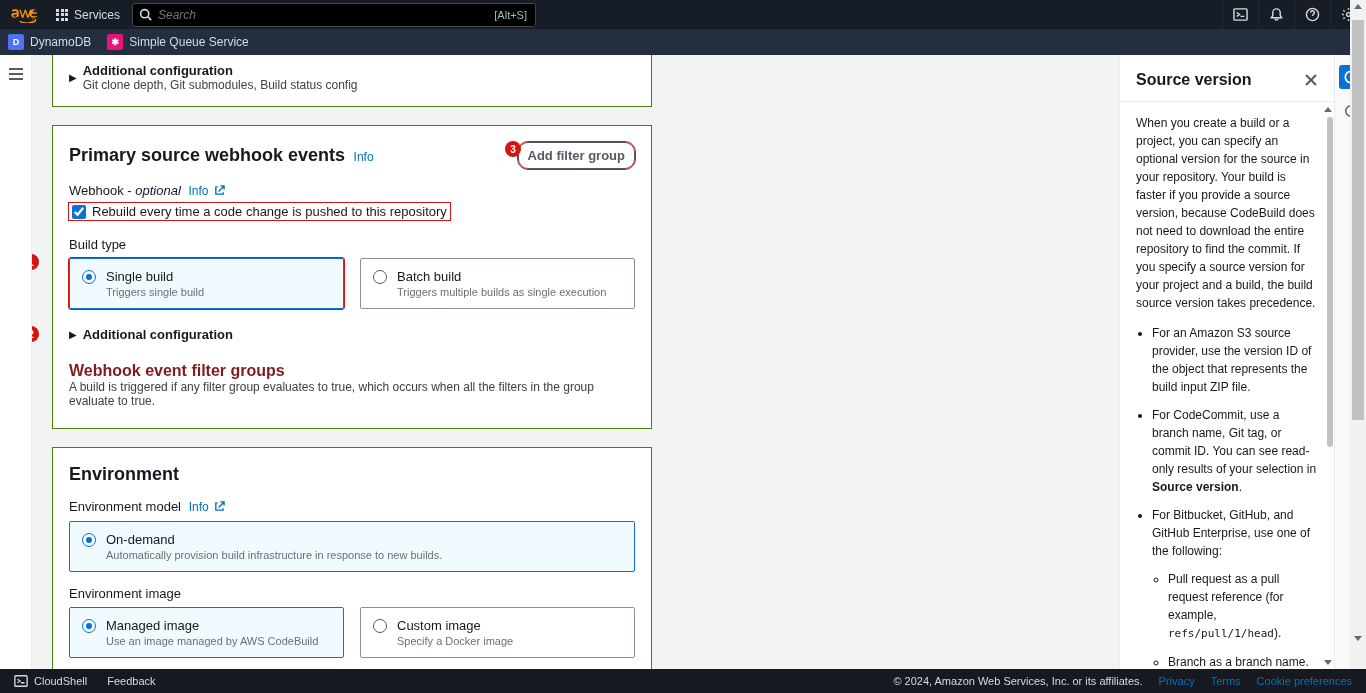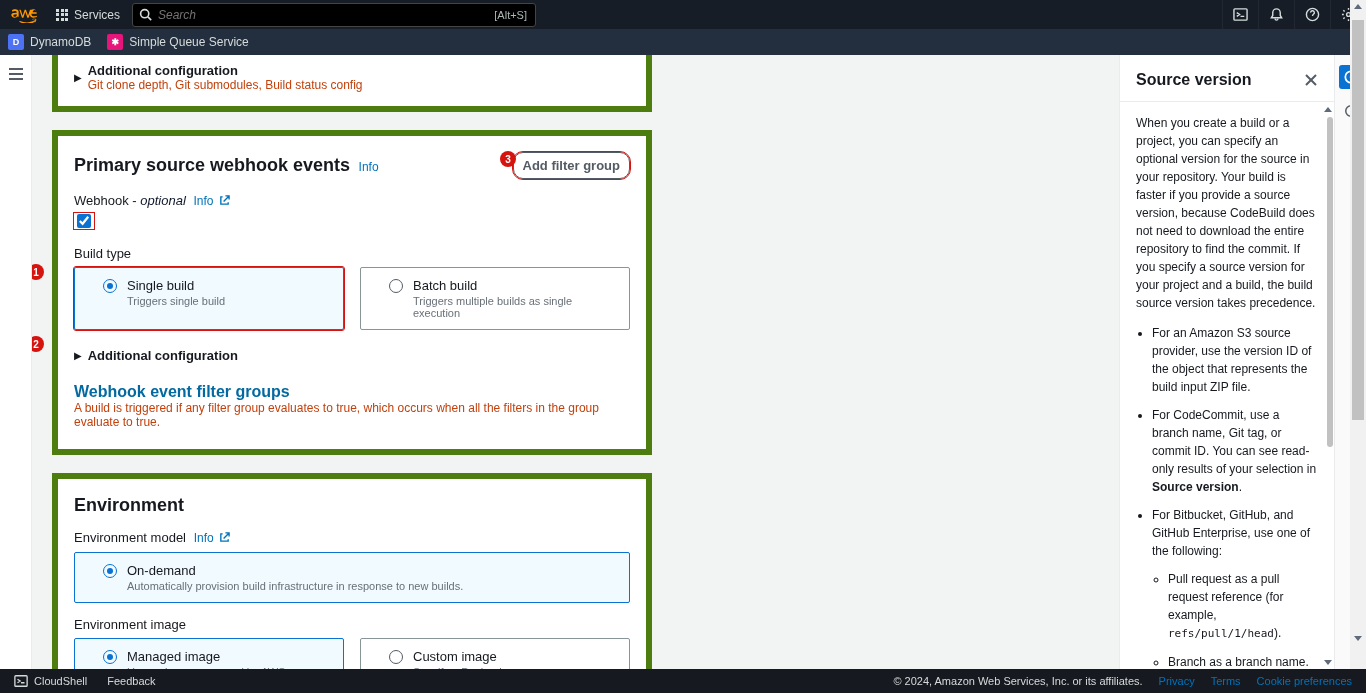--- a/index.html
+++ b/index.html
@@ -41,43 +41,43 @@
 .help-body ul ul { list-style: circle; }
 .help-body li { margin-bottom: 10px; }
 .help-body b { font-weight: 700; }
 .help-body code { font-family: Monaco, Menlo, Consolas, monospace; font-size: 11px; }
 
 .right-rail { width: 32px; background: #fafafa; border-left: 1px solid #e9ebed; display: flex; flex-direction: column; align-items: center; padding-top: 10px; gap: 10px; }
 .right-rail .rail-icon { width: 24px; height: 24px; display: flex; align-items: center; justify-content: center; border-radius: 3px; color: #545b64; }
 .right-rail .rail-icon.active { background: #0972d3; color: white; }
 
 
-.card { background: white; border: 6px solid #4d7c0f; margin-bottom: 18px; max-width: 600px; }
+.card { background: white; border: 1px solid #4d7c0f; margin-bottom: 18px; max-width: 600px; }
 .card-body { padding: 16px 16px 20px 16px; }
 .card-header { display: flex; justify-content: space-between; align-items: center; }
 h2.section { font-size: 18px; font-weight: 700; color: #16191f; }
-h3.subsection { font-size: 16px; font-weight: 700; color: #0369a1; margin-top: 10px; }
+h3.subsection { font-size: 16px; font-weight: 700; color: #7f1d1d; margin-top: 10px; }
 .field-label { font-size: 13px; font-weight: 400; color: #16191f; margin-bottom: 4px; margin-top: 14px; }
 .field-label .optional { font-style: italic; color: #0f172a; }
 .info-link { color: #0073bb; font-size: 12px; font-weight: 400; margin-left: 4px; cursor: pointer; }
 .ext-icon { color: #0073bb; margin-left: 2px; vertical-align: -1px; }
-.small-desc { font-size: 12px; color: #c2410c; }
+.small-desc { font-size: 12px; color: #404040; }
 
 .expand-row { display: flex; align-items: center; gap: 6px; cursor: pointer; color: #16191f; }
 .expand-row .caret { font-size: 10px; }
 .expand-row .exr-title { font-weight: 700; font-size: 13px; }
 
 .checkbox-row { display: flex; align-items: center; gap: 6px; font-size: 13px; }
 .checkbox-row input { width: 14px; height: 14px; accent-color: #0972d3; }
 
 .btn-outline { background: white; border: 1px solid #545b64; padding: 5px 9px; font-size: 13px; font-weight: 700; cursor: pointer; border-radius: 10px; color: #545b64; }
 
 
 .option-row { display: flex; gap: 16px; margin-top: 6px; }
-.option-box { border: 1px solid #879596; border-radius: 2px; padding: 10px 28px; flex: 1; cursor: pointer; display: flex; gap: 10px; align-items: flex-start; }
+.option-box { border: 1px solid #879596; border-radius: 2px; padding: 10px 12px; flex: 1; cursor: pointer; display: flex; gap: 10px; align-items: flex-start; }
 .option-box.selected { border-color: #0972d3; background: #f1faff; }
 .option-box .radio { width: 14px; height: 14px; border: 1px solid #545b64; border-radius: 50%; flex-shrink: 0; margin-top: 1px; position: relative; }
 .option-box.selected .radio { border-color: #0972d3; }
 .option-box.selected .radio::after { content: ''; position: absolute; width: 6px; height: 6px; background: #0972d3; border-radius: 50%; top: 3px; left: 3px; }
 .option-box .opt-text .opt-title { font-size: 13px; font-weight: 400; color: #16191f; }
 .option-box .opt-text .opt-desc { font-size: 11px; color: #687078; margin-top: 2px; }
 
 
 .annot-red { outline: 1.5px solid #d5130f; }
 .annot-num { position: absolute; width: 16px; height: 16px; background: #d5130f; color: white; border-radius: 50%; display: flex; align-items: center; justify-content: center; font-size: 10px; font-weight: bold; z-index: 10; }
@@ -207,20 +207,21 @@
           <span>Webhook - </span><span class="optional">optional</span>
           <span class="info-link">Info</span>
           <span class="ext-icon">
             <svg width="11" height="11" viewBox="0 0 12 12" fill="none" stroke="#0073bb" stroke-width="1.5" style="display:inline">
                 <path d="M4 2H2v8h8V8M7 1h4v4M11 1L5 7"></path>
               </svg>
           </span>
         </div>
         <div class="checkbox-row annot-red" style="display:inline-flex; padding:1px 3px;">
           <input type="checkbox" checked="" style="">
+          <span>Rebuild every time a code change is pushed to this repository</span>
         </div>
 
         <div class="field-label">Build type</div>
         <div class="option-row">
           <div class="option-box selected annot-red">
             <div class="radio"></div>
             <div class="opt-text">
               <div class="opt-title">Single build</div>
               <div class="opt-desc">Triggers single build</div>
             </div>

